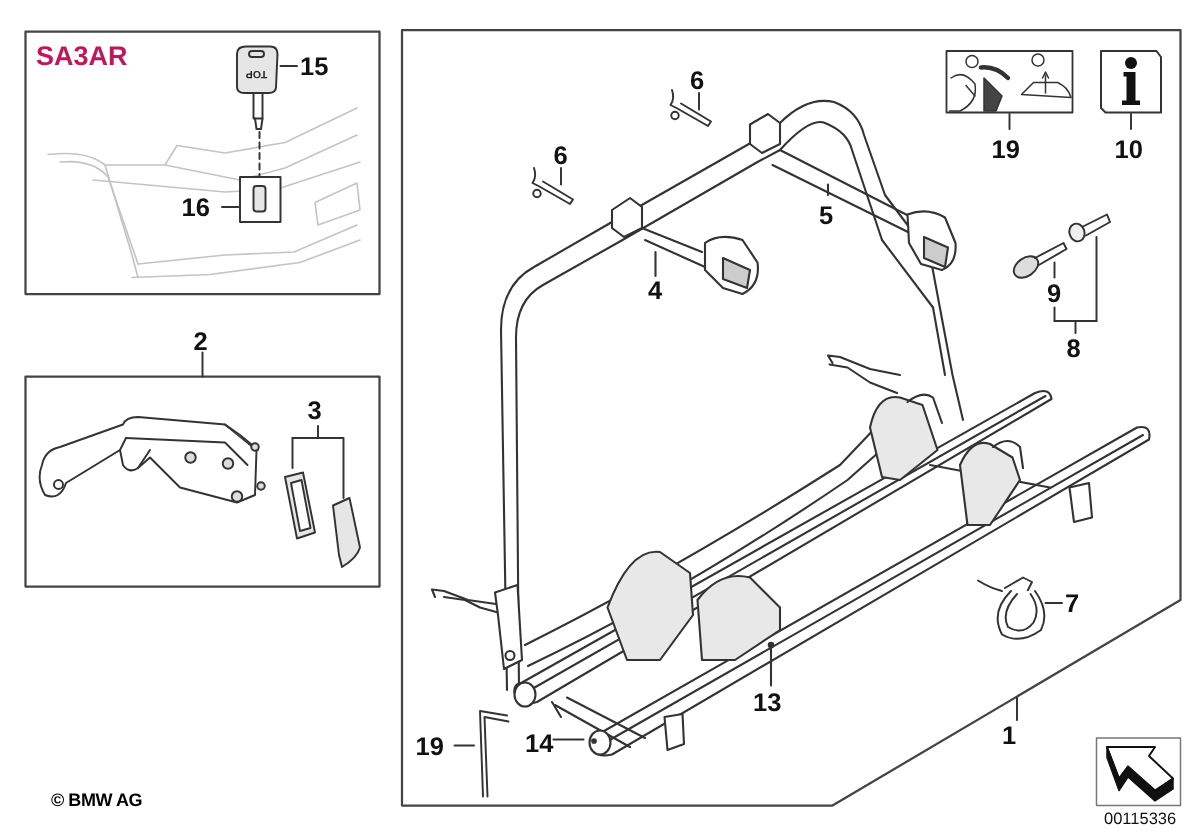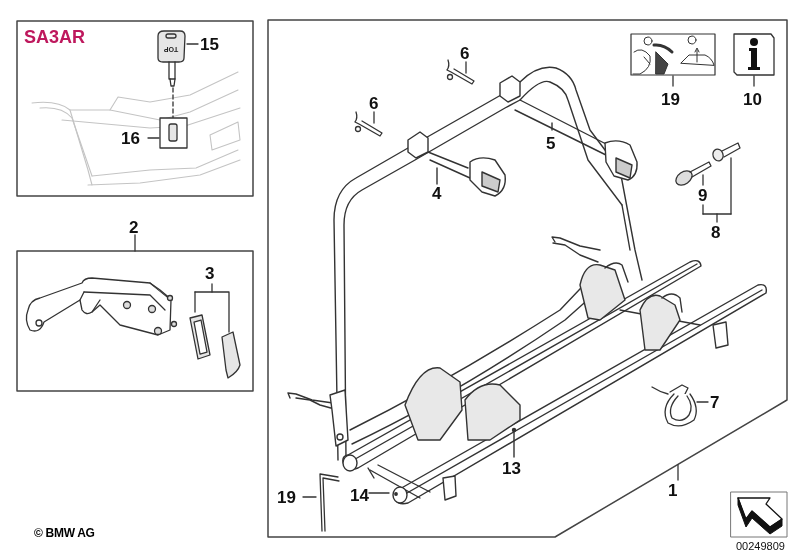--- a/index.html
+++ b/index.html
@@ -206,21 +206,21 @@
     <g>
       <rect x="731" y="492" width="56" height="45" stroke="#777" stroke-width="1"></rect>
       <path d="M738,498 L770,498 L766,504 L782,519 L770,527 L752,511 L746,519 Z" fill="#fff" stroke="#111" stroke-width="1.3"></path>
       <path d="M738,498 L738,505 L746,527 L752,518 L770,534 L782,526 L782,519 L770,527 L752,511 L746,519 Z" fill="#111" stroke="#111" stroke-width="1"></path>
     </g>
   </g>
 </svg>
 
 <div class="title" style="left:24px; top:27px;">SA3AR</div>
 <div class="copy" style="left:34px; top:526px;">© BMW AG</div>
-<div class="docnum" style="left:736px; top:540px;">00249809</div>
+<div class="docnum" style="left:736px; top:540px;">00115336</div>
 
 <div class="lbl hot" style="left:668px; top:482px;">1</div>
 <div class="lbl hot" style="left:129px; top:219px;">2</div>
 <div class="lbl hot" style="left:205px; top:265px;">3</div>
 <div class="lbl hot" style="left:432px; top:185px;">4</div>
 <div class="lbl hot" style="left:546px; top:135px;">5</div>
 <div class="lbl hot" style="left:460px; top:45px;">6</div>
 <div class="lbl hot" style="left:369px; top:95px;">6</div>
 <div class="lbl hot" style="left:710px; top:394px;">7</div>
 <div class="lbl hot" style="left:711px; top:224px;">8</div>

